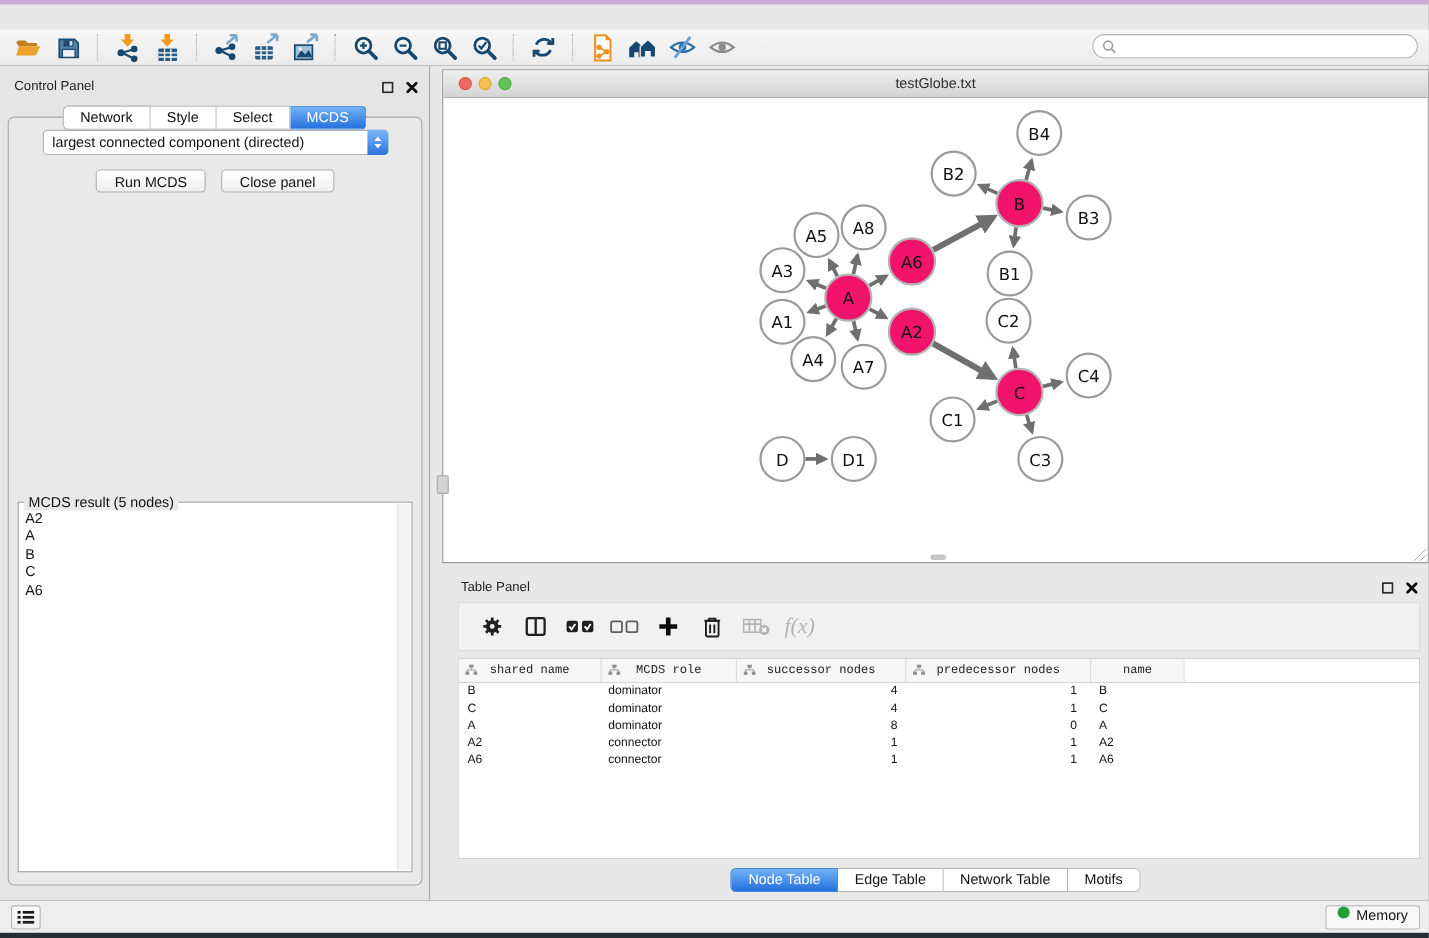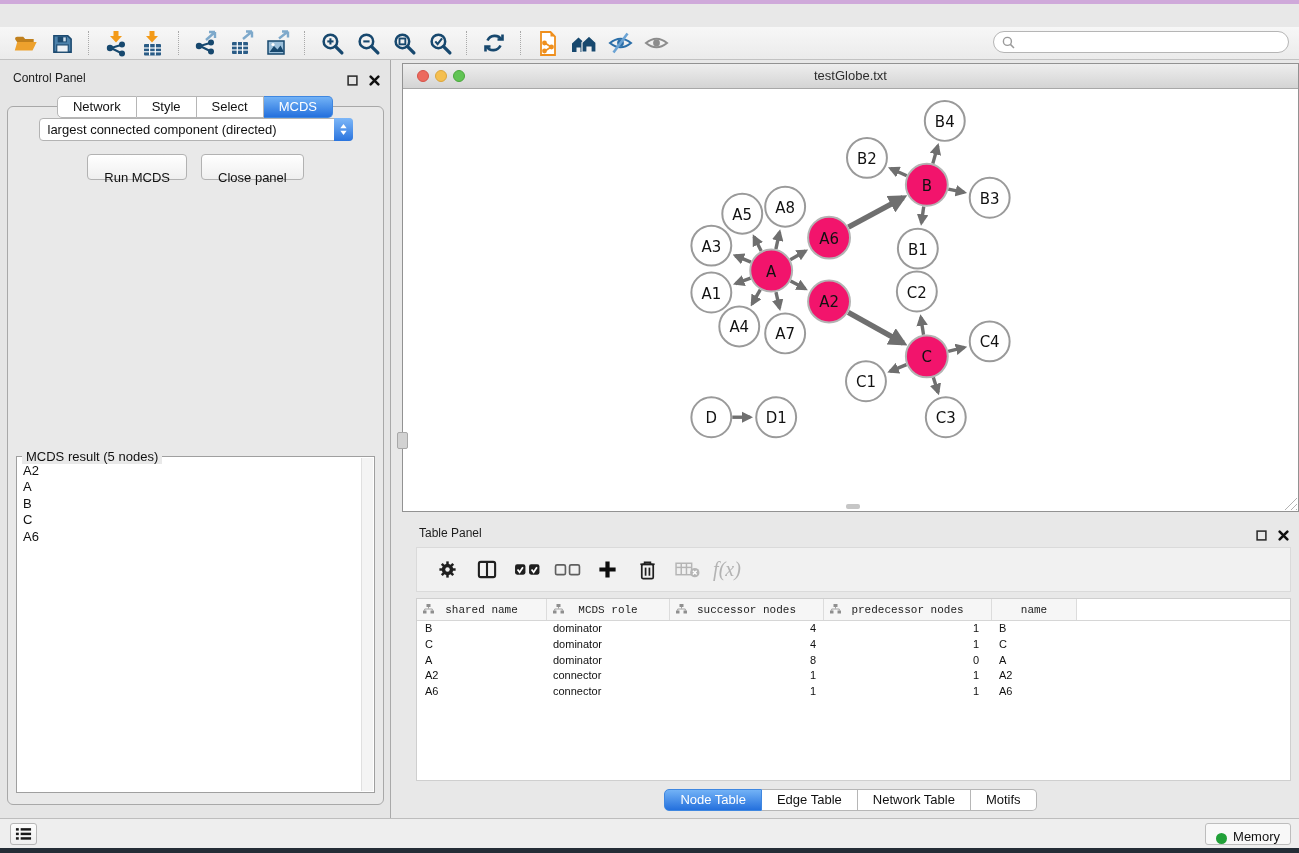--- a/index.html
+++ b/index.html
@@ -43,21 +43,21 @@
   .cp-box { position:absolute; left:7px; right:6px; top:46px; bottom:13px;
             border:1px solid #a8a8a8; border-radius:6px; background:#e9e9e9; }
   .opt-label { margin-top:25px; text-align:center; font-size:13px; color:#111; }
   .combo { width:314px; height:23px; margin:11px auto 0; background:#fff; border:1px solid #b3b3b3;
            border-radius:4px; position:relative; font-size:13px; line-height:21px;
            padding-left:8px; box-sizing:border-box; color:#111; }
   .combo-stepper { position:absolute; right:-1px; top:-1px; width:19px; height:23px;
                    background:linear-gradient(#7db7f8,#2a74de); border-radius:0 4px 4px 0;
                    display:flex; align-items:center; justify-content:center; }
   .btn-row { display:flex; justify-content:center; gap:14px; margin-top:13px; }
-  .mac-btn { height:21px; line-height:21px; padding:12px 16px; background:linear-gradient(#ffffff,#efefef);
+  .mac-btn { height:21px; line-height:21px; padding:0 16px; background:linear-gradient(#ffffff,#efefef);
              border:1px solid #b2b2b2; border-radius:4px; font-size:13px; color:#111; }
 
   .result-fieldset { position:absolute; left:8px; right:8px; top:349px; bottom:11px;
                      border:1px solid #9f9f9f; background:#fff; }
   .result-legend { position:absolute; top:-8px; left:5px; background:#e9e9e9; padding:0 4px;
                    font-size:13px; color:#111; }
   .result-list { position:absolute; left:1px; top:1px; right:13px; bottom:1px;
                  padding:5px 0 0 5px; font-size:13px; line-height:16.4px; color:#111; }
   .result-scroll { position:absolute; top:1px; right:1px; bottom:1px; width:11px;
                    background:#f4f4f4; border-left:1px solid #e0e0e0; }
@@ -100,21 +100,21 @@
   .tp-tabs { position:absolute; bottom:7px; left:0; width:100%; display:flex; justify-content:center; }
 
   
   #statusbar { position:absolute; left:0; top:818px; width:100%; height:30px; box-sizing:border-box;
                background:#eeeeee; border-top:1px solid #bdbdbd; }
   .list-btn { position:absolute; left:10px; top:4px; width:27px; height:22px; box-sizing:border-box;
               background:linear-gradient(#fdfdfd,#efefef); border:1px solid #b7b7b7; border-radius:3px;
               display:flex; align-items:center; justify-content:center; }
   .memory-btn { position:absolute; right:8px; top:4px; height:22px; box-sizing:border-box; padding:0 10px;
                 background:#f8f8f8; border:1px solid #bdbdbd; border-radius:3px;
-                display:flex; align-items:flex-end; gap:6px; font-size:13px; color:#111; }
+                display:flex; align-items:flex-start; gap:6px; font-size:13px; color:#111; }
   .mem-dot { width:11px; height:11px; border-radius:50%; background:#21a038; }
   #bottom-strip { position:absolute; left:0; top:848px; width:100%; height:5px; background:#242d36; }
 </style>
 </head>
 <body>
 
 <div class="app">
 
   <div id="top-strip"></div>
 

